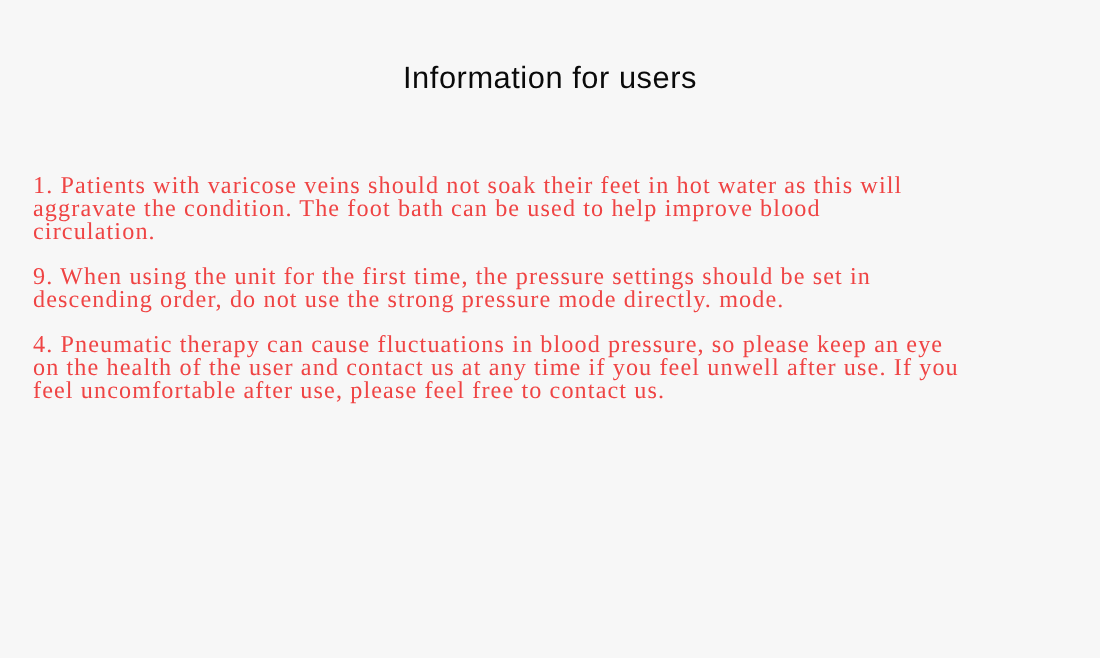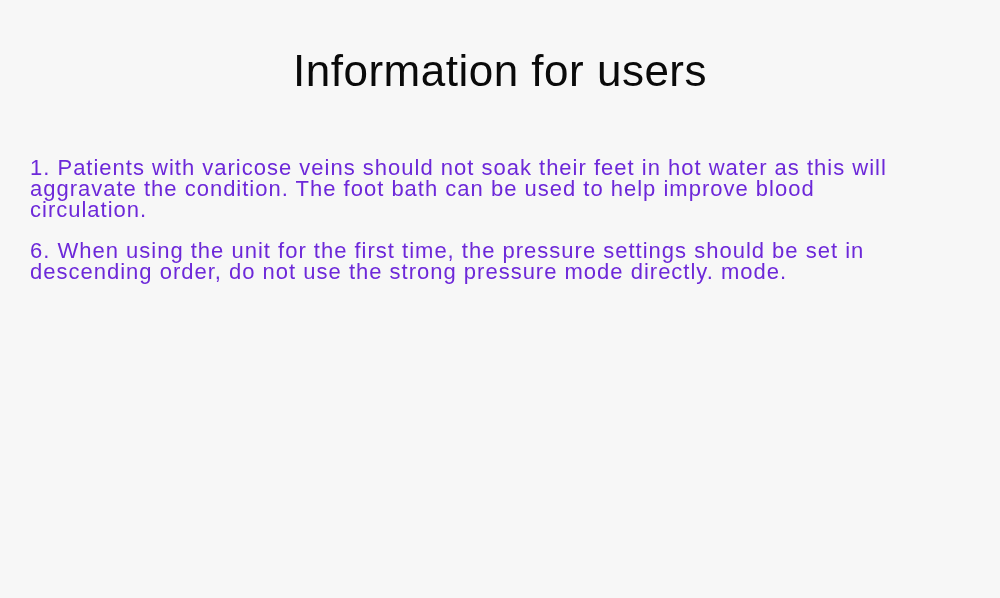--- a/index.html
+++ b/index.html
@@ -16,45 +16,49 @@
   .page {
     box-sizing: border-box;
     width: 1000px;
     height: 598px;
     padding: 50px 30px 0 30px;
     background: #f7f7f7;
     color: #000000;
   }
   .page-title {
     margin: 0;
-    font-size: 44px;
+    font-size: 28px;
     line-height: 42px;
     font-weight: 400;
     letter-spacing: 0.5px;
     text-align: center;
     color: #0a0a0a;
   }
   .info-body {
     margin-top: 65px;
   }
   .info-paragraph {
     margin: 0 0 20px 0;
     font-size: 22px;
     line-height: 21px;
     letter-spacing: 1px;
-    color: #6d28d9;
+    color: #ef4444;
     white-space: pre-line; 
+    font-family: Liberation Serif, serif;
   }
 </style>
 </head>
 <body>
 
 <div class="page">
   <h1 class="page-title">Information for users</h1>
 
   <div class="info-body">
     <p class="info-paragraph">1. Patients with varicose veins should not soak their feet in hot water as this will
 aggravate the condition. The foot bath can be used to help improve blood
 circulation.</p>
-    <p class="info-paragraph">6. When using the unit for the first time, the pressure settings should be set in
+    <p class="info-paragraph">9. When using the unit for the first time, the pressure settings should be set in
 descending order, do not use the strong pressure mode directly. mode.</p>
+    <p class="info-paragraph">4. Pneumatic therapy can cause fluctuations in blood pressure, so please keep an eye
+on the health of the user and contact us at any time if you feel unwell after use. If you
+feel uncomfortable after use, please feel free to contact us.</p>
   </div>
 </div>
 
 </body></html>

